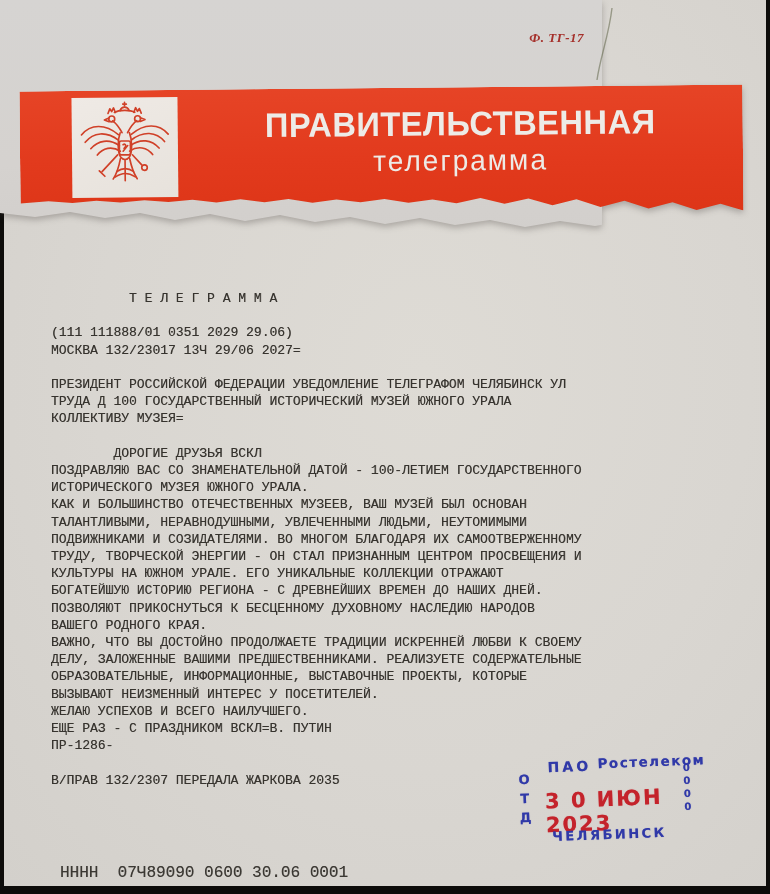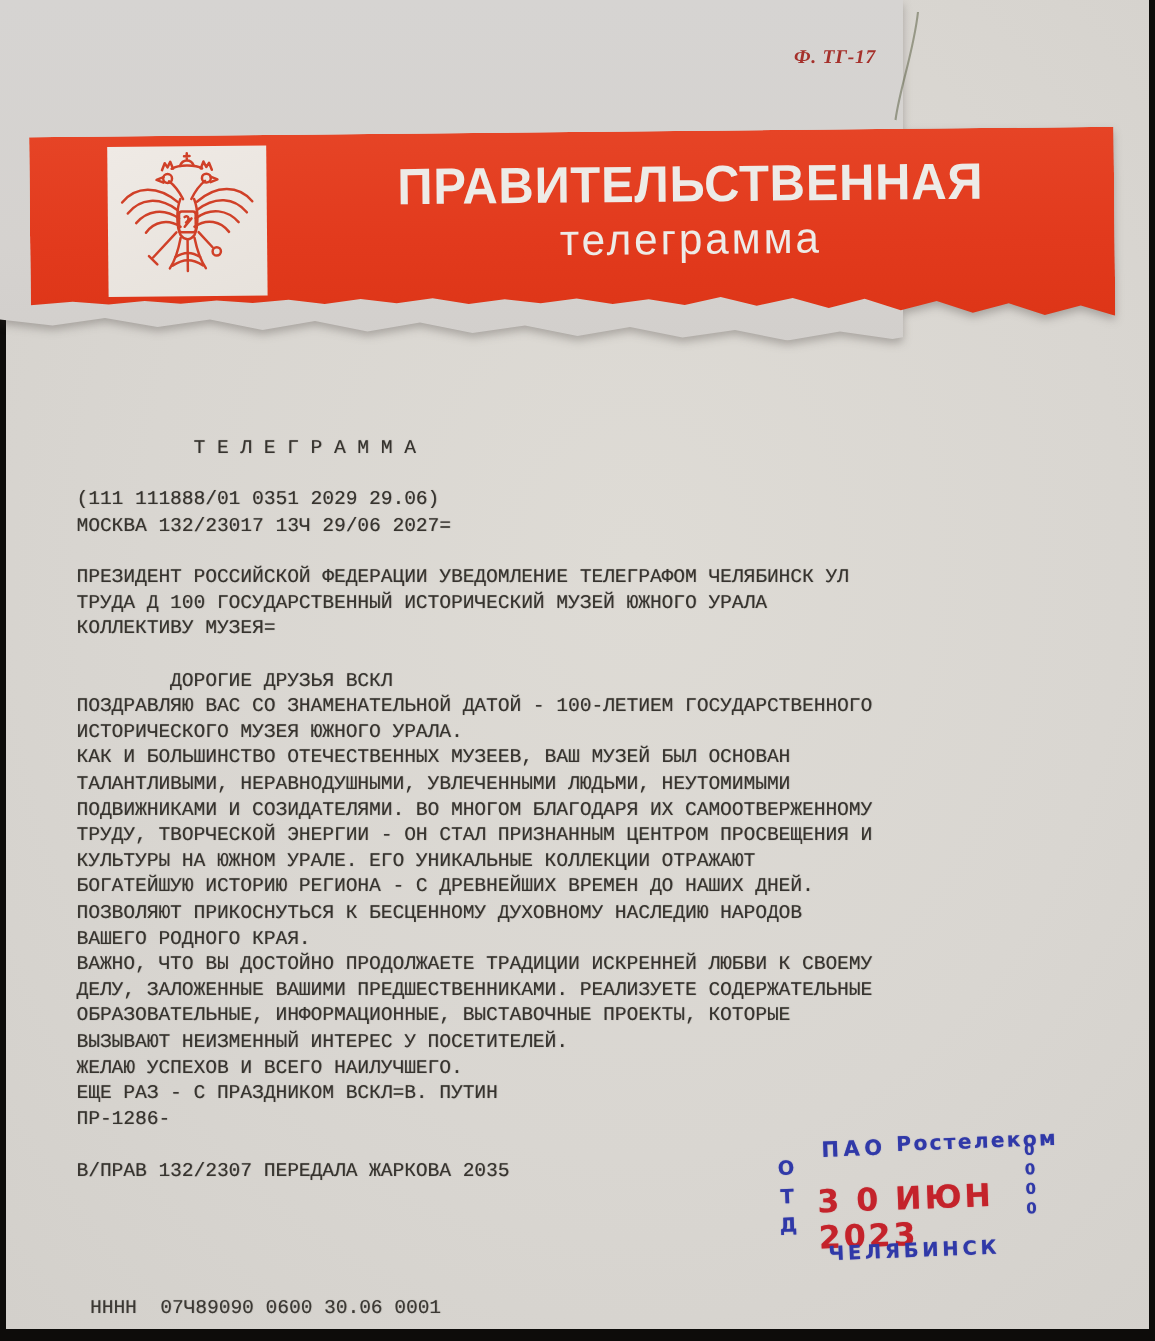--- a/index.html
+++ b/index.html
@@ -35,21 +35,21 @@
          transform:scaleX(.96);transform-origin:center;}
   .banner-subtitle{font-size:29px;font-weight:400;letter-spacing:2px;line-height:32px;
          margin-top:3px;transform:scaleX(.97);transform-origin:center;}
   
   .tg-body{position:absolute;left:47px;top:290px;margin:0;
          font-family:"Liberation Mono","DejaVu Sans Mono", monospace;
          font-size:13px;line-height:17.2px;color:#36332e;white-space:pre;
          text-shadow:0.3px 0.3px 0.6px rgba(54,51,46,.55);}
   .tg-footer{position:absolute;left:56px;top:864px;margin:0;
          font-family:"Liberation Mono","DejaVu Sans Mono", monospace;
-         font-size:13px;color:#3b3833;white-space:pre;
+         font-size:16px;color:#3b3833;white-space:pre;
          text-shadow:0.3px 0.3px 0.6px rgba(54,51,46,.5);}
   
   .stamp{position:absolute;left:505px;top:751px;width:196px;height:100px;
          transform:rotate(-2.2deg);color:#3039a8;
          font-family:"DejaVu Sans", sans-serif;font-weight:bold;
          text-shadow:0 0 0.7px rgba(48,57,168,.6);}
   .stamp .org-type{position:absolute;left:40px;top:6px;font-size:14px;letter-spacing:3px;}
   .stamp .org-name{position:absolute;left:90px;top:4px;font-size:13.5px;letter-spacing:1.5px;}
   .stamp .col-left{position:absolute;left:10px;top:16px;width:12px;font-size:13px;
          line-height:19px;word-break:break-all;text-align:center;}

